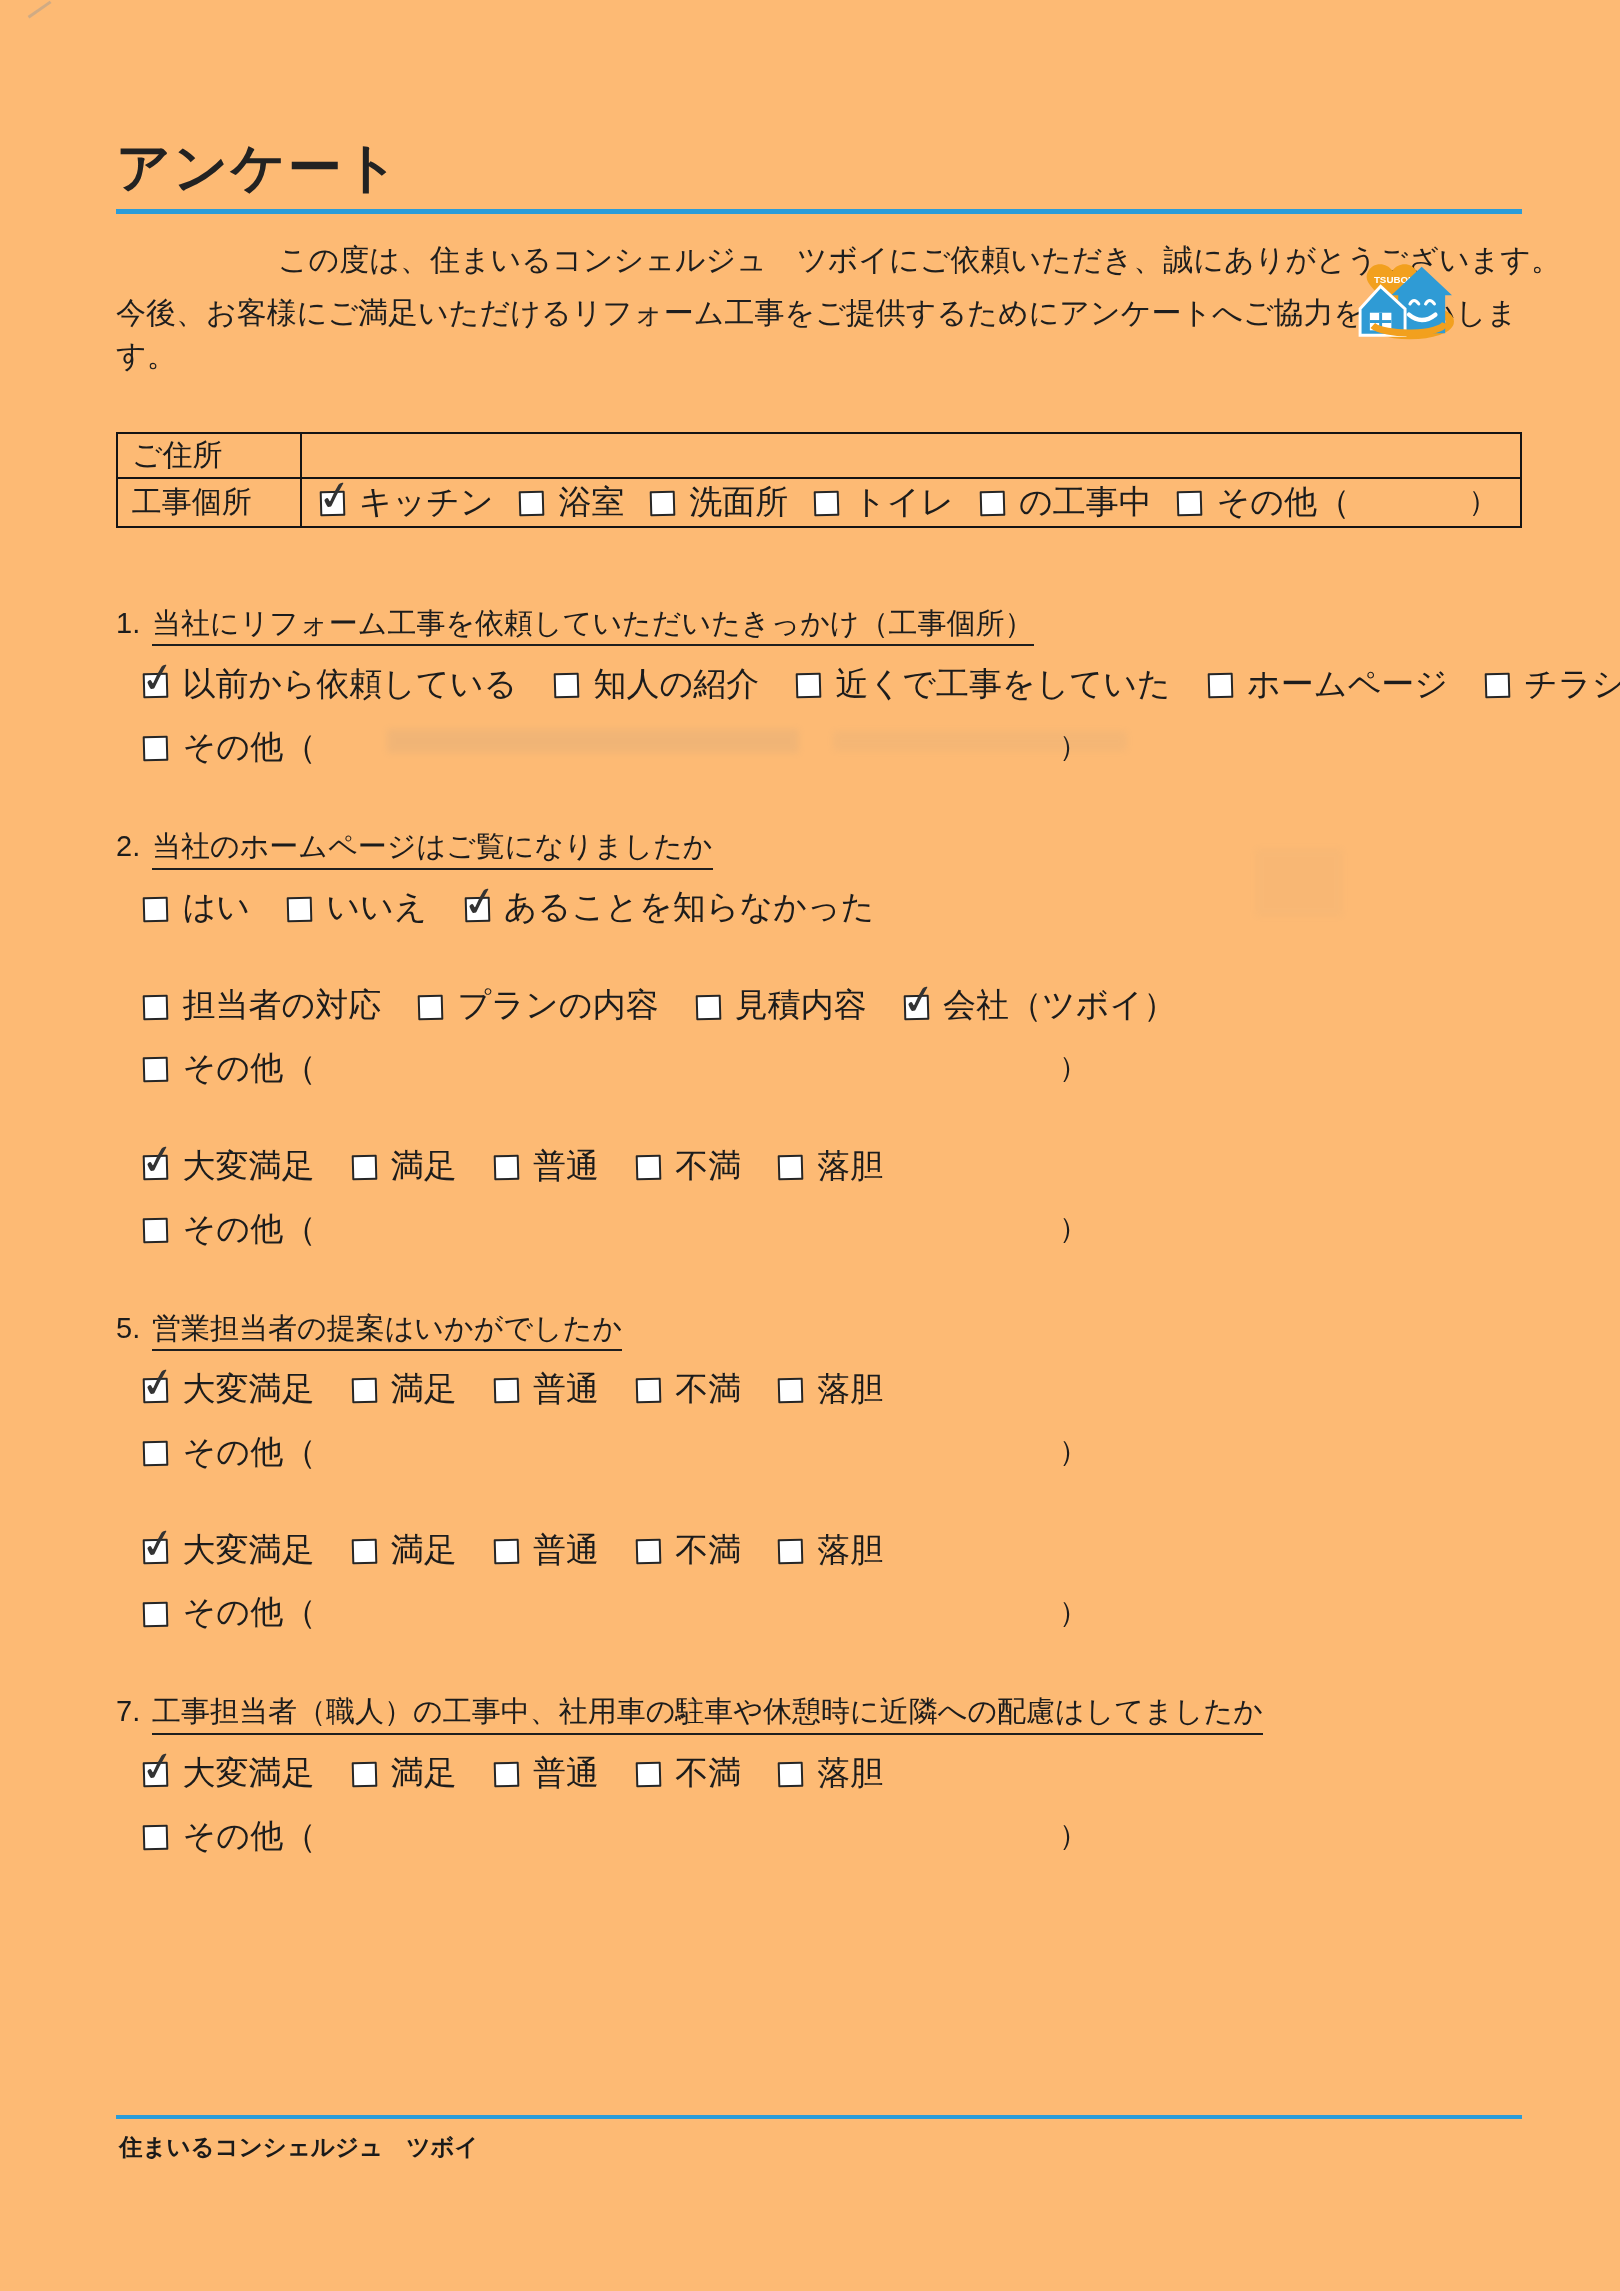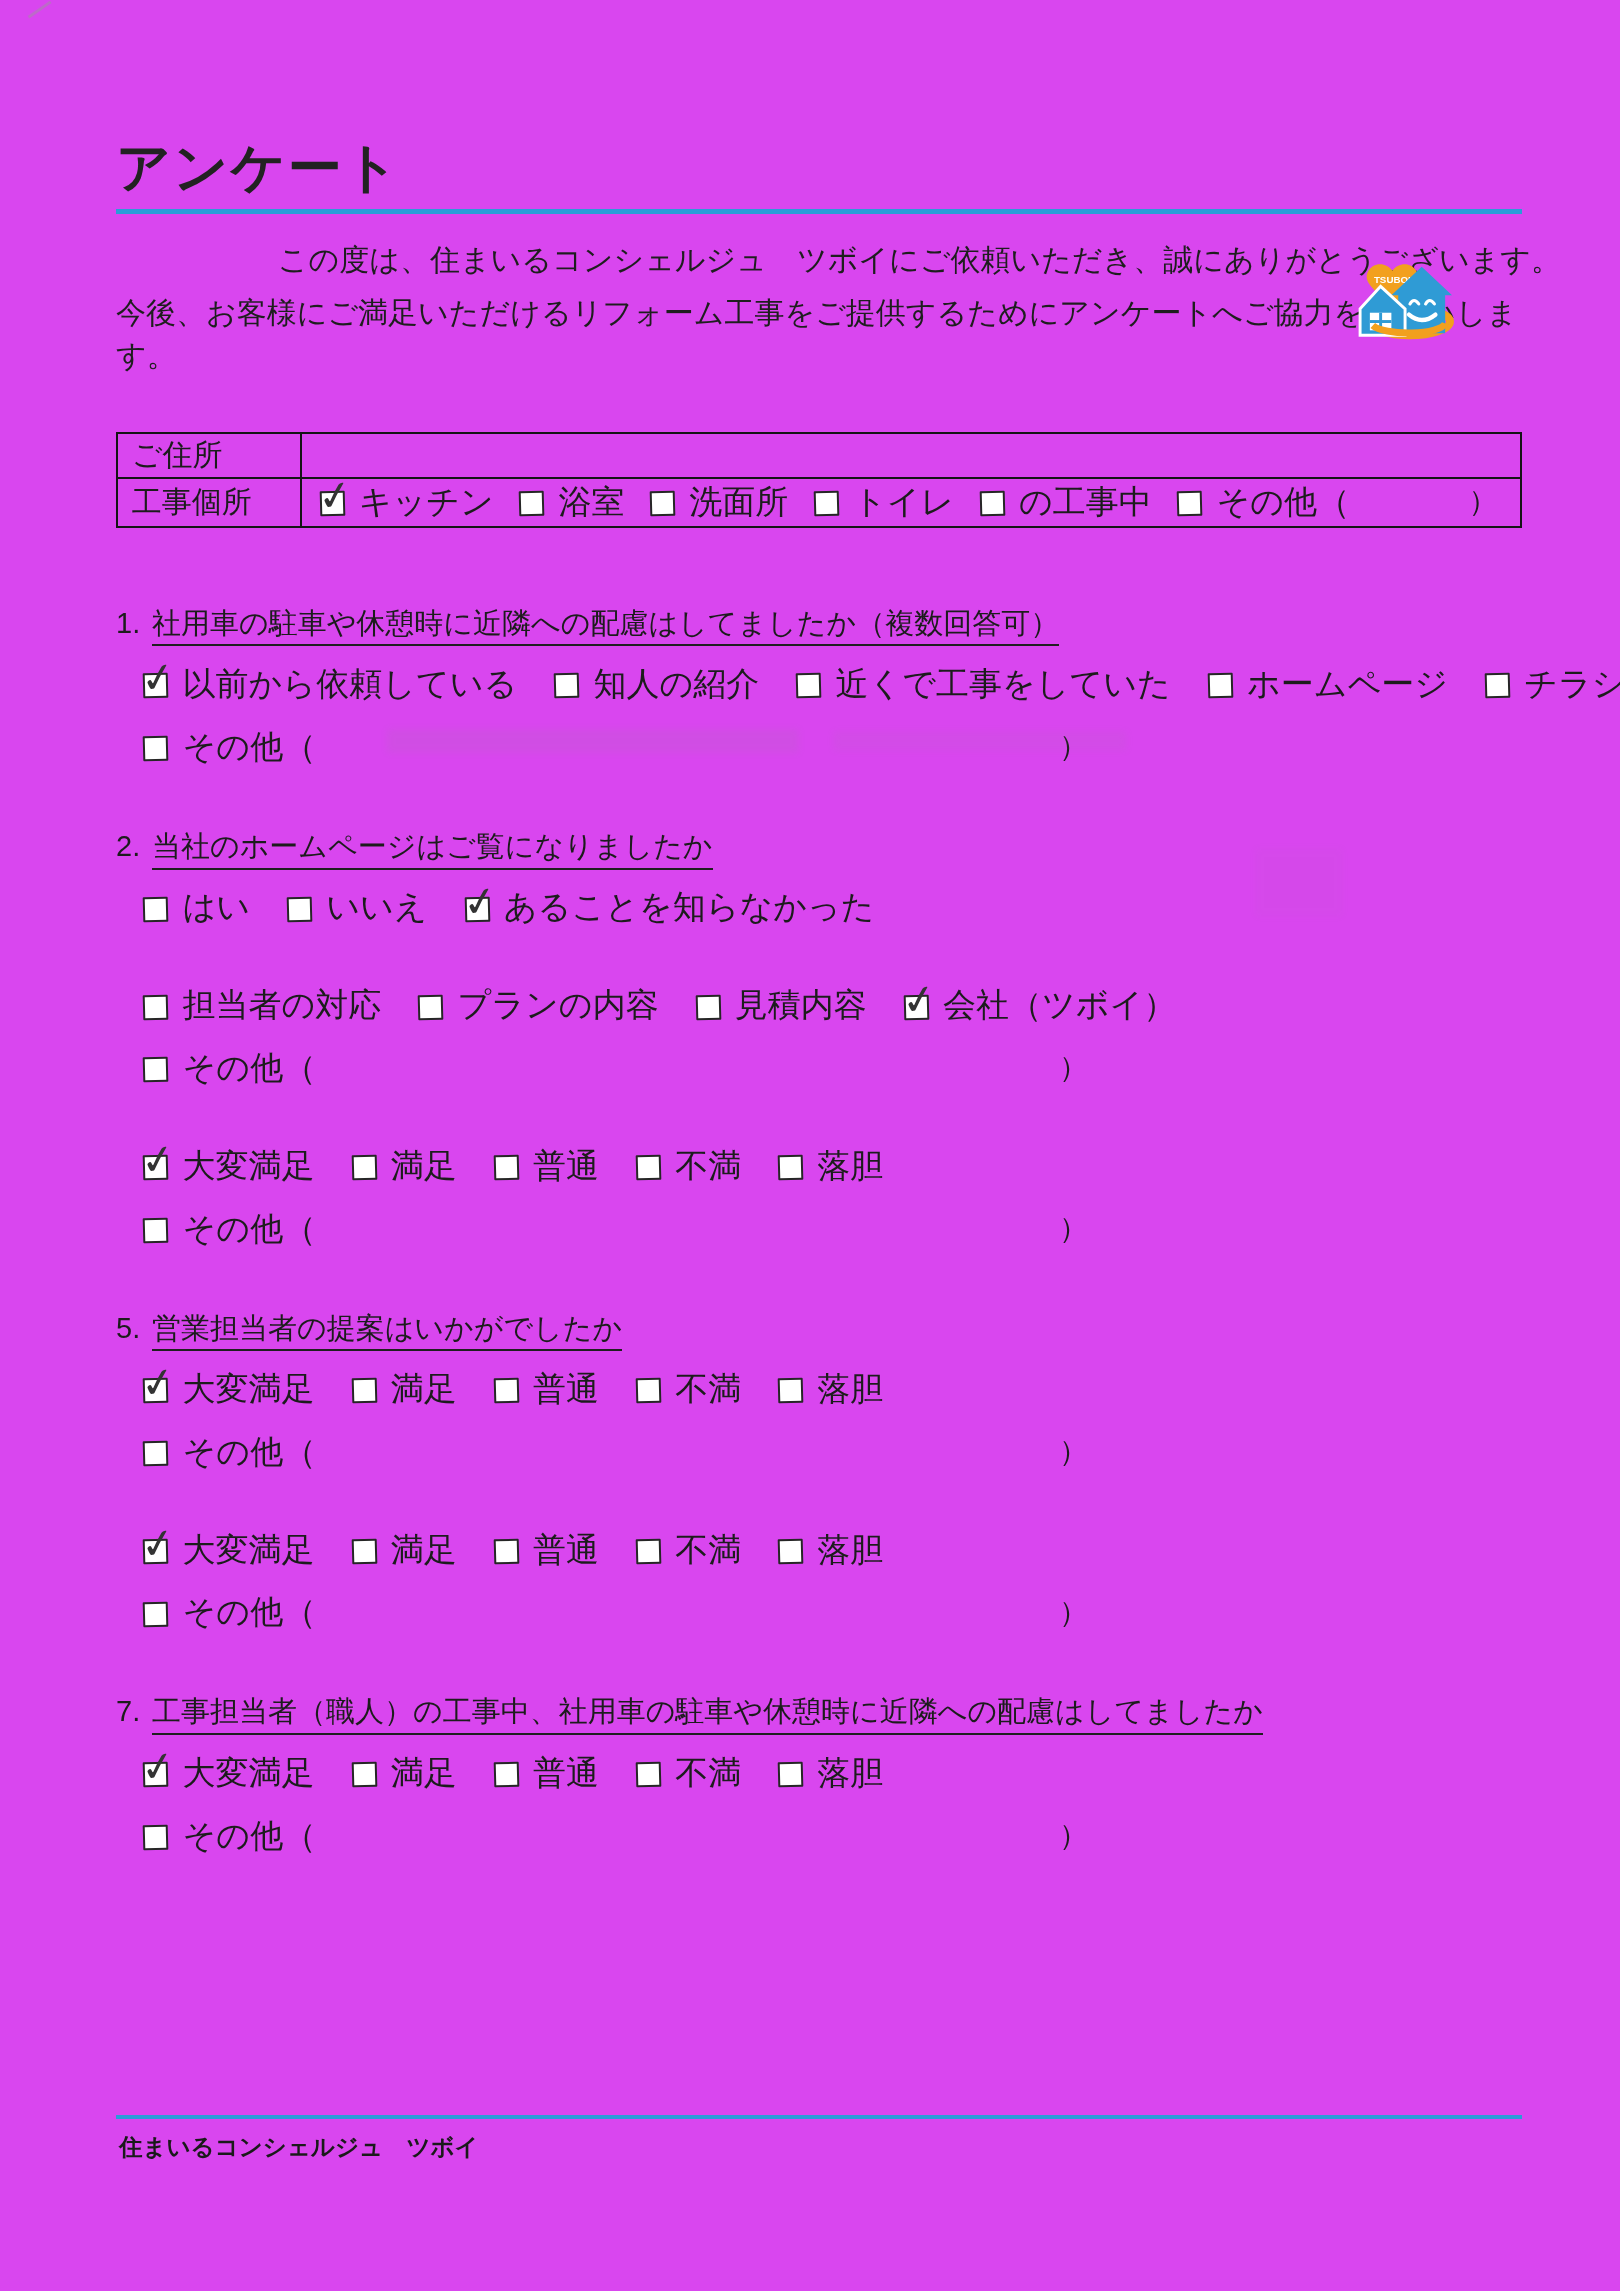--- a/index.html
+++ b/index.html
@@ -1,20 +1,20 @@
 <!DOCTYPE html>
 <html><head>
 <meta charset="utf-8">
 <style>
   * { box-sizing: border-box; }
   html,body { margin:0; padding:0; background:#e8e8e8; }
   .page {
     position:relative;
     width:1620px; height:2292px;
-    background:#d946ef;
+    background:#fdba74;
     color:#1c1c1c;
     font-family:"Liberation Sans","DejaVu Sans",sans-serif;
     padding:139px 59px 0 116px;
     overflow:hidden;
   }
   
   .title-row { position:relative; }
   h1.title {
     margin:0; font-size:54px; font-weight:bold; letter-spacing:2px;
     line-height:1.05; color:#222;
@@ -152,21 +152,21 @@
           </span>
           <span class="close-paren">）</span>
         </div>
       </td>
     </tr>
   </tbody>
     </table>
 
   <section class="q q1">
     <div class="q-heading">
-      <span class="q-num">1.</span><span class="q-title">社用車の駐車や休憩時に近隣への配慮はしてましたか（複数回答可）</span>
+      <span class="q-num">1.</span><span class="q-title">当社にリフォーム工事を依頼していただいたきっかけ（工事個所）</span>
     </div>
     <div class="opt-line">
       <span class="opt">
           <span class="box">
             <span class="mark">✓</span>
           </span>
           <span class="lbl">以前から依頼している</span>
         </span>
       <span class="opt">
           <span class="box">

